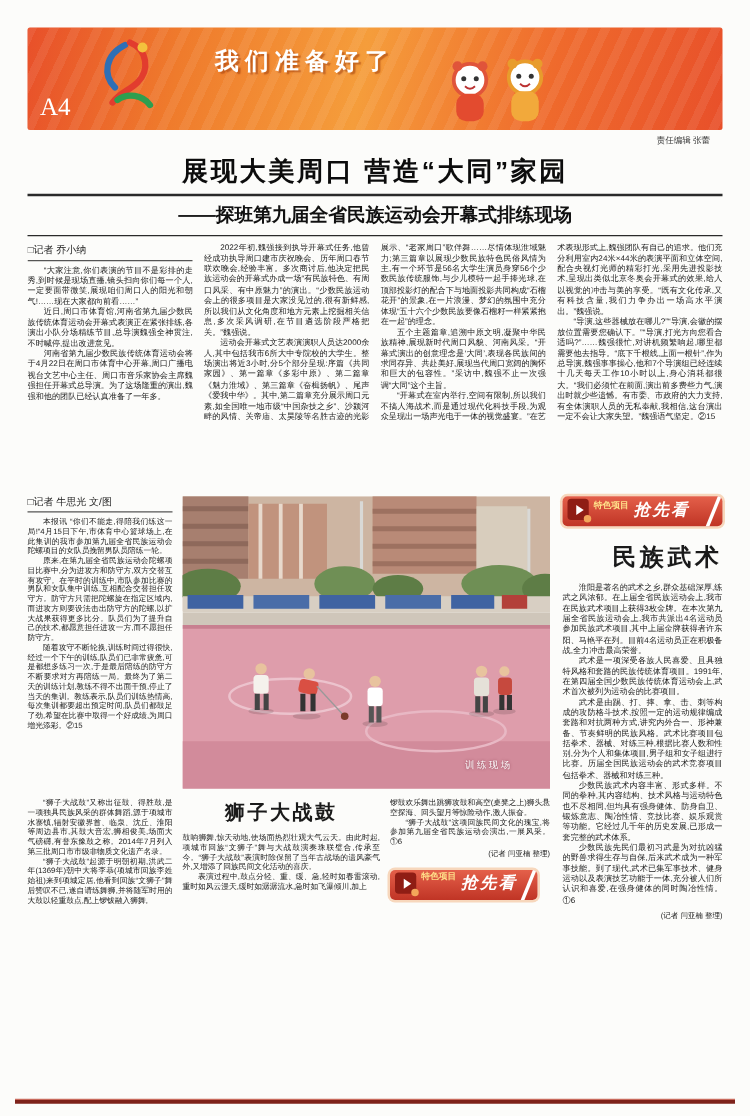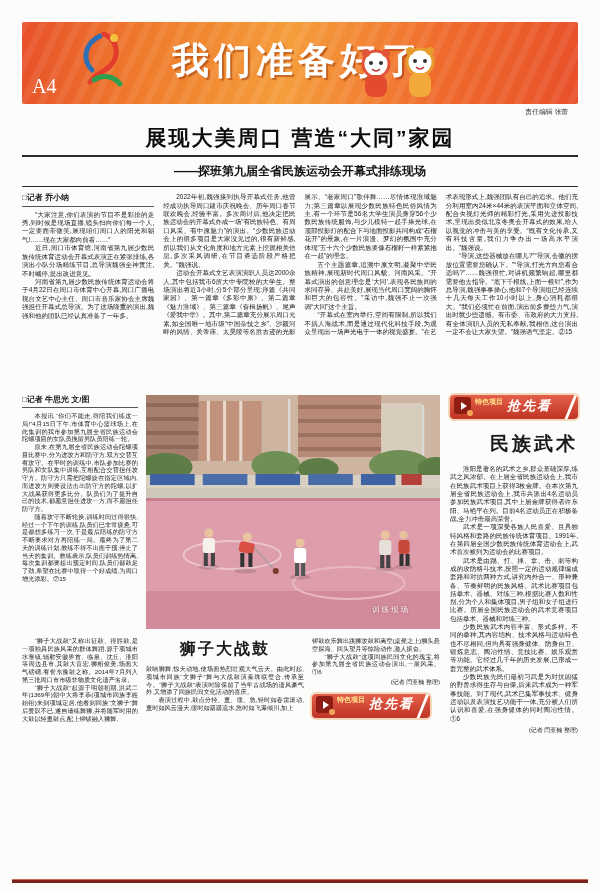--- a/index.html
+++ b/index.html
@@ -11,37 +11,37 @@
   .banner { position:relative; height:82px; border-radius:2px; overflow:hidden;
     background:linear-gradient(100deg,#e8502a 0%,#ef7b2c 22%,#f59d3b 48%,#ef6a2c 75%,#e8502a 100%); }
   .banner::after { content:""; position:absolute; inset:0;
     background:repeating-linear-gradient(115deg, rgba(255,255,255,.07) 0 7px, rgba(255,255,255,0) 7px 16px); }
   .a4 { position:absolute; left:10px; bottom:6px; color:#fff; font-family:"Liberation Serif",serif;
         font-size:20px; z-index:3; }
   .logo { position:absolute; left:48px; top:8px; z-index:3; }
   .banner-center { position:absolute; left:150px; top:10px; z-index:3; }
   .event-title { color:#fff; font-weight:bold; font-size:13px; letter-spacing:1.5px;
     text-shadow:1px 1px 0 rgba(150,60,10,.55); }
-  .slogan { color:#fff; font-weight:900; font-size:37px; letter-spacing:5px; margin-top:4px;
+  .slogan { color:#fff; font-weight:900; font-size:19px; letter-spacing:5px; margin-top:4px;
     text-shadow:2px 2px 1px rgba(150,50,5,.5); }
   .mascots { position:absolute; right:128px; bottom:0; z-index:3; }
   .masthead-zone { position:absolute; right:6px; top:5px; width:116px; z-index:4; text-align:center; }
   .masthead { background:linear-gradient(120deg,#fdeedd,#f8d7b4); border-radius:4px; padding:4px 2px;
     color:#c2281e; font-family:"Liberation Serif",serif; font-weight:900; font-style:italic;
     font-size:19px; letter-spacing:2px; }
   .date-chip { margin-top:6px; display:inline-block; background:linear-gradient(#f7c98e,#f3a65a);
     color:#7a1010; font-size:6.8px; font-weight:bold; padding:2px 5px; border-radius:2px; }
   .editor-row { text-align:right; font-size:6.8px; color:#333; padding:3px 10px 0 0; height:13px; }
 
   
   .headline { text-align:center; font-size:21px; font-weight:700; color:#0c0c0c;
     letter-spacing:2px; margin-top:9px; line-height:1.15; }
   .rule { height:1.5px; background:#2a2a2a; margin:5px 0; }
-  .subtitle { text-align:center; font-size:12px; font-weight:bold; color:#111; padding:1px 0; }
-  .byline { font-size:8px; color:#222; border-bottom:1px solid #555; padding-bottom:2px; margin-bottom:4px;font-weight:bold; }
+  .subtitle { text-align:center; font-size:15px; font-weight:bold; color:#111; padding:1px 0; }
+  .byline { font-size:8px; color:#222; border-bottom:1px solid #555; padding-bottom:2px; margin-bottom:4px; }
   .main-cols { margin-top:6px; column-count:4; column-gap:9px; text-align:justify;
     font-size:6.5px; line-height:1.3; height:196px; overflow:hidden; }
   .para { text-indent:2em; margin:0; }
 
   
   .lower { display:grid; grid-template-columns:1fr 128px; gap:10px; margin-top:6px; }
   .sec-title { text-align:center; font-size:20px; font-weight:900; letter-spacing:1px; margin:4px 0 6px; }
   .secA { display:grid; grid-template-columns:116px 1fr; gap:8px; }
   .small-col { font-size:6.2px; line-height:1.25; text-align:justify; }
   .photo-wrap { position:relative; }

